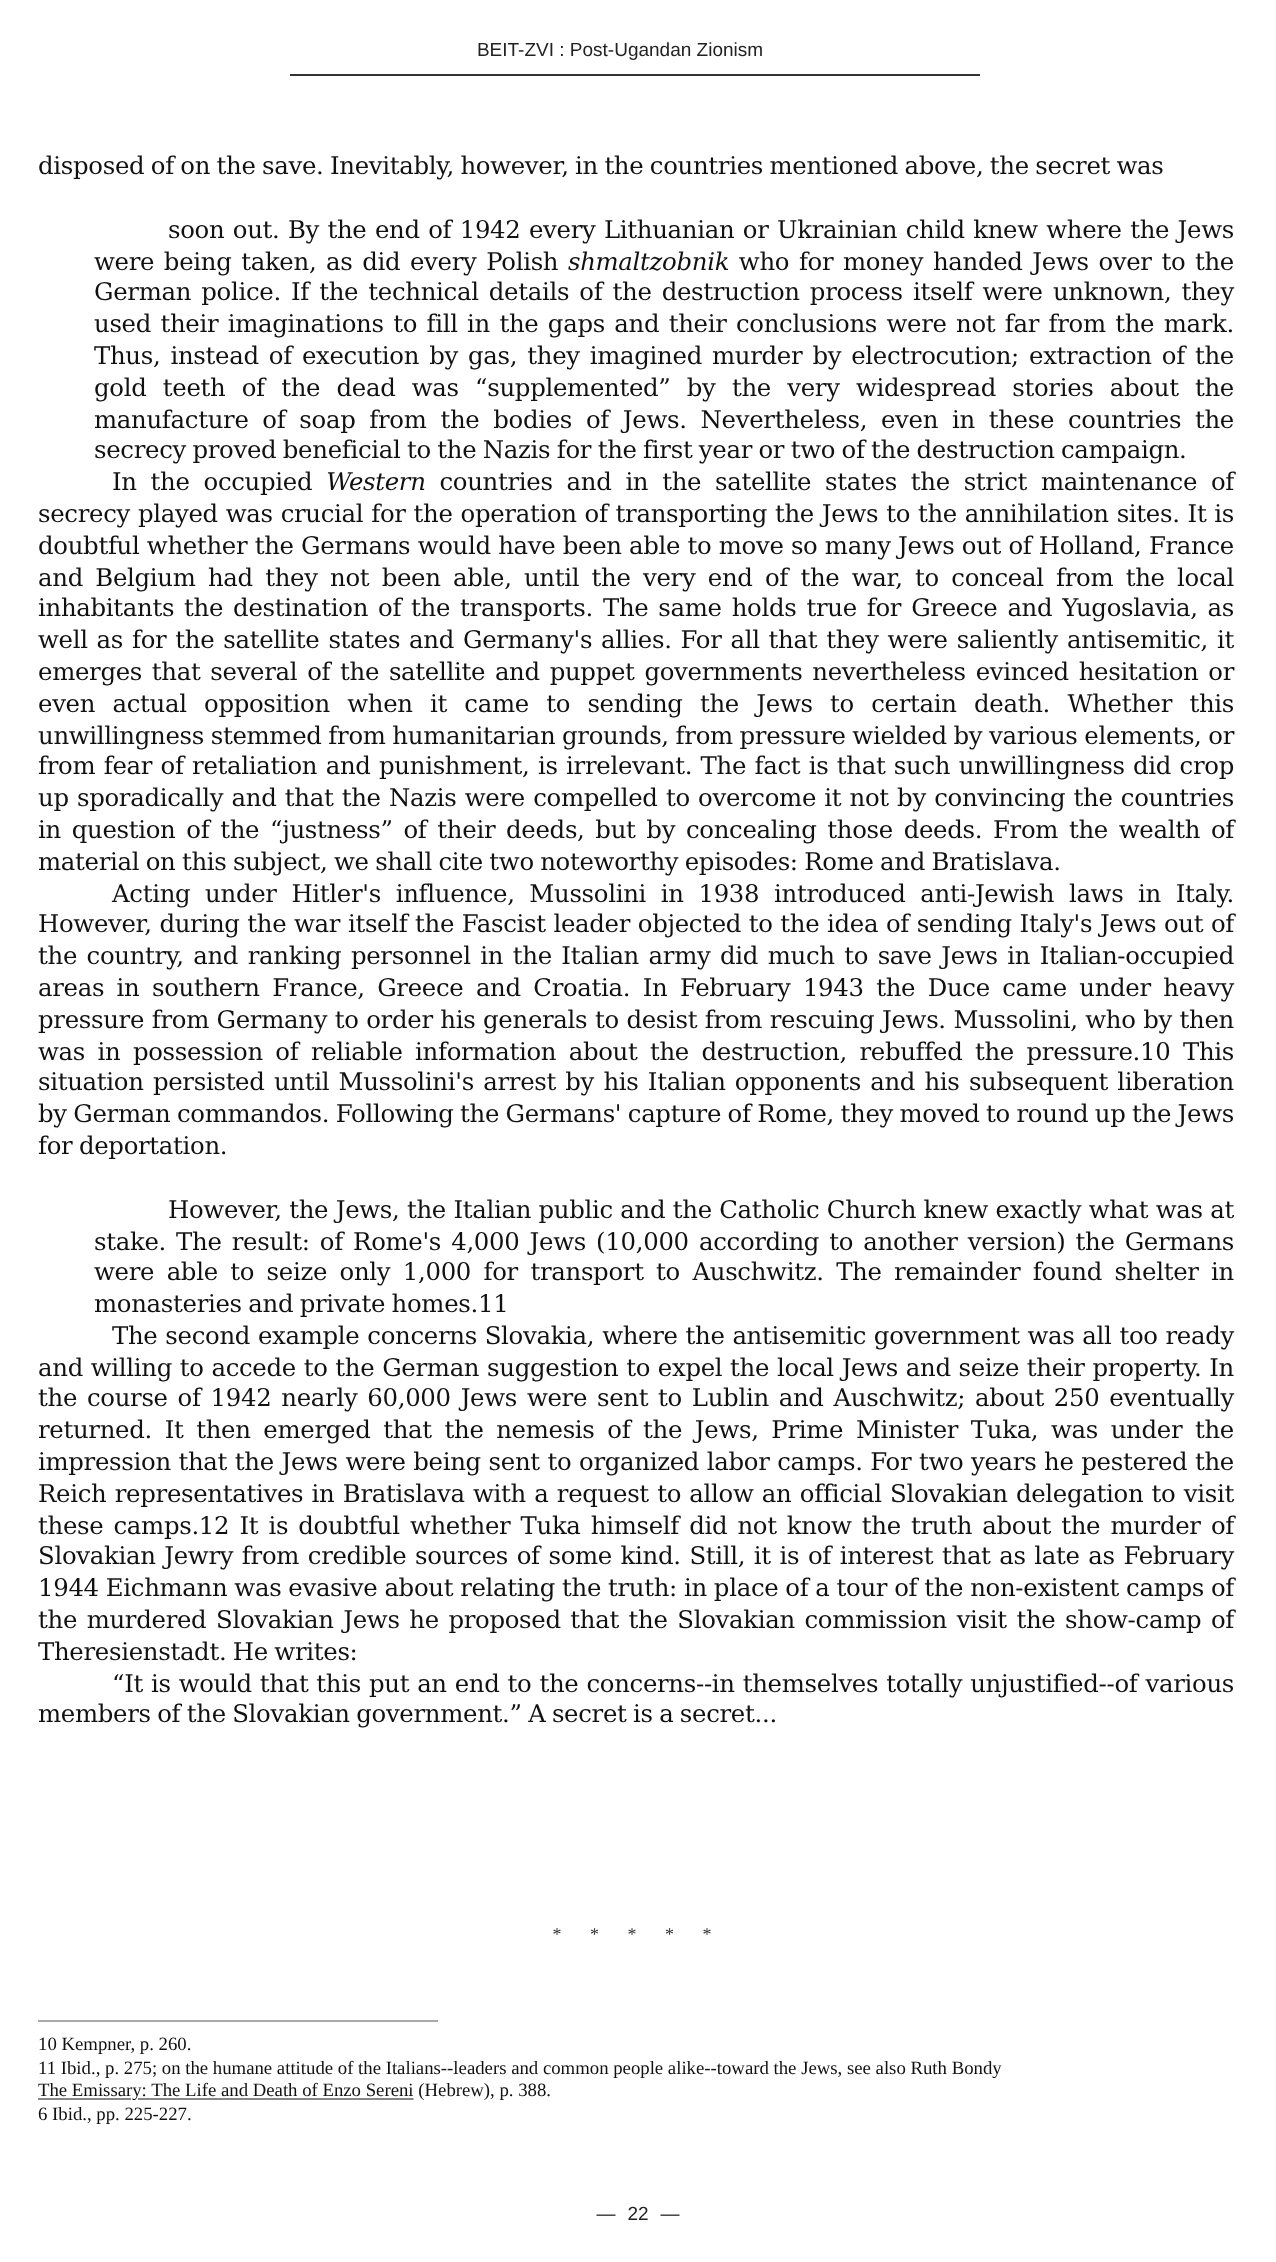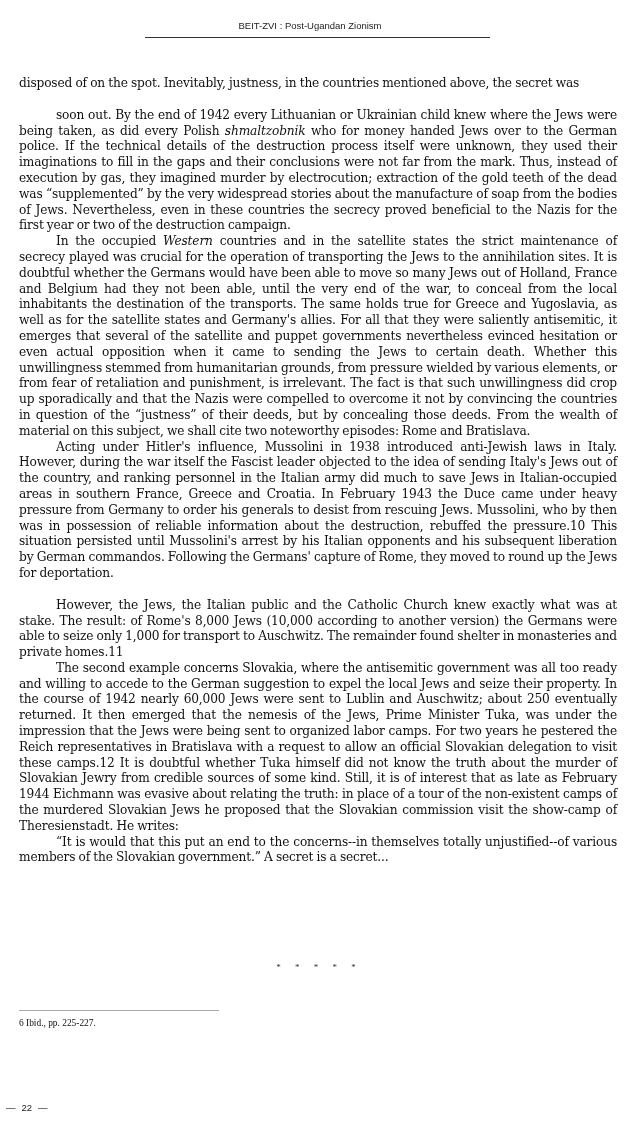--- a/index.html
+++ b/index.html
@@ -45,20 +45,21 @@
       word-spacing: -0.5px;
     }
     .body-text p {
       margin: 0;
     }
     .body-text p.indent {
       text-indent: 37px;
     }
     .body-text p.gap-before {
       margin-top: 16px;
+      margin-left: 28px;
     }
     .body-text em {
       font-style: italic;
     }
     .asterisks {
       position: absolute;
       top: 962px;
       left: 0;
       width: 638px;
       text-align: center;
@@ -88,57 +89,62 @@
     .footnotes div { margin: 0; }
     .footnotes .u {
       text-decoration: underline;
       text-decoration-color: #888;
     }
     .page-number {
       position: absolute;
       top: 1102px;
       left: 0;
       width: 638px;
-      text-align: left;
+      text-align: center;
       font-family: "Liberation Sans", sans-serif;
       font-size: 9.5px;
       color: #222;
     }
     .page-number .dash {
       display: inline-block;
       margin: 0 6px;
     }
   </style>
 </head>
 <body>
 
 <div class="running-header">
   <span>BEIT-ZVI : Post-Ugandan Zionism</span>
 </div>
 <div class="header-rule"></div>
 
 <div class="body-text">
-  <p>disposed of on the spot. Inevitably, justness, in the countries mentioned above, the secret was</p>
+  <p>disposed of on the save. Inevitably, however, in the countries mentioned above, the secret was</p>
 
   <p class="indent gap-before"><span>soon out. By the end of 1942 every Lithuanian or Ukrainian child knew where the Jews were being taken, as did every Polish </span><em>shmaltzobnik</em><span> who for money handed Jews over to the German police. If the technical details of the destruction process itself were unknown, they used their imaginations to fill in the gaps and their conclusions were not far from the mark. Thus, instead of execution by gas, they imagined murder by electrocution; extraction of the gold teeth of the dead was “supplemented” by the very widespread stories about the manufacture of soap from the bodies of Jews. Nevertheless, even in these countries the secrecy proved beneficial to the Nazis for the first year or two of the destruction campaign.</span></p>
 
   <p class="indent"><span>In the occupied </span><em>Western</em><span> countries and in the satellite states the strict maintenance of secrecy played was crucial for the operation of transporting the Jews to the annihilation sites. It is doubtful whether the Germans would have been able to move so many Jews out of Holland, France and Belgium had they not been able, until the very end of the war, to conceal from the local inhabitants the destination of the transports. The same holds true for Greece and Yugoslavia, as well as for the satellite states and Germany's allies. For all that they were saliently antisemitic, it emerges that several of the satellite and puppet governments nevertheless evinced hesitation or even actual opposition when it came to sending the Jews to certain death. Whether this unwillingness stemmed from humanitarian grounds, from pressure wielded by various elements, or from fear of retaliation and punishment, is irrelevant. The fact is that such unwillingness did crop up sporadically and that the Nazis were compelled to overcome it not by convincing the countries in question of the “justness” of their deeds, but by concealing those deeds. From the wealth of material on this subject, we shall cite two noteworthy episodes: Rome and Bratislava.</span></p>
 
   <p class="indent">Acting under Hitler's influence, Mussolini in 1938 introduced anti-Jewish laws in Italy. However, during the war itself the Fascist leader objected to the idea of sending Italy's Jews out of the country, and ranking personnel in the Italian army did much to save Jews in Italian-occupied areas in southern France, Greece and Croatia. In February 1943 the Duce came under heavy pressure from Germany to order his generals to desist from rescuing Jews. Mussolini, who by then was in possession of reliable information about the destruction, rebuffed the pressure.10 This situation persisted until Mussolini's arrest by his Italian opponents and his subsequent liberation by German commandos. Following the Germans' capture of Rome, they moved to round up the Jews for deportation.</p>
 
-  <p class="indent gap-before">However, the Jews, the Italian public and the Catholic Church knew exactly what was at stake. The result: of Rome's 8,000 Jews (10,000 according to another version) the Germans were able to seize only 1,000 for transport to Auschwitz. The remainder found shelter in monasteries and private homes.11</p>
+  <p class="indent gap-before">However, the Jews, the Italian public and the Catholic Church knew exactly what was at stake. The result: of Rome's 4,000 Jews (10,000 according to another version) the Germans were able to seize only 1,000 for transport to Auschwitz. The remainder found shelter in monasteries and private homes.11</p>
 
   <p class="indent">The second example concerns Slovakia, where the antisemitic government was all too ready and willing to accede to the German suggestion to expel the local Jews and seize their property. In the course of 1942 nearly 60,000 Jews were sent to Lublin and Auschwitz; about 250 eventually returned. It then emerged that the nemesis of the Jews, Prime Minister Tuka, was under the impression that the Jews were being sent to organized labor camps. For two years he pestered the Reich representatives in Bratislava with a request to allow an official Slovakian delegation to visit these camps.12 It is doubtful whether Tuka himself did not know the truth about the murder of Slovakian Jewry from credible sources of some kind. Still, it is of interest that as late as February 1944 Eichmann was evasive about relating the truth: in place of a tour of the non-existent camps of the murdered Slovakian Jews he proposed that the Slovakian commission visit the show-camp of Theresienstadt. He writes:</p>
 
   <p class="indent">“It is would that this put an end to the concerns--in themselves totally unjustified--of various members of the Slovakian government.” A secret is a secret...</p>
 </div>
 
 <div class="asterisks">* * * * *</div>
 
 <div class="footnote-rule"></div>
 
 <div class="footnotes">
+  <div>10 Kempner, p. 260.</div>
+  <div>
+    <span>11 Ibid., p. 275; on the humane attitude of the Italians--leaders and common people alike--toward the Jews, see also Ruth Bondy</span><br>
+    <span class="u">The Emissary: The Life and Death of Enzo Sereni</span><span> (Hebrew), p. 388.</span>
+  </div>
   <div>6 Ibid., pp. 225-227.</div>
 </div>
 
 <div class="page-number">
   <span class="dash">—</span><span>22</span><span class="dash">—</span>
 </div>
 
 </body></html>

